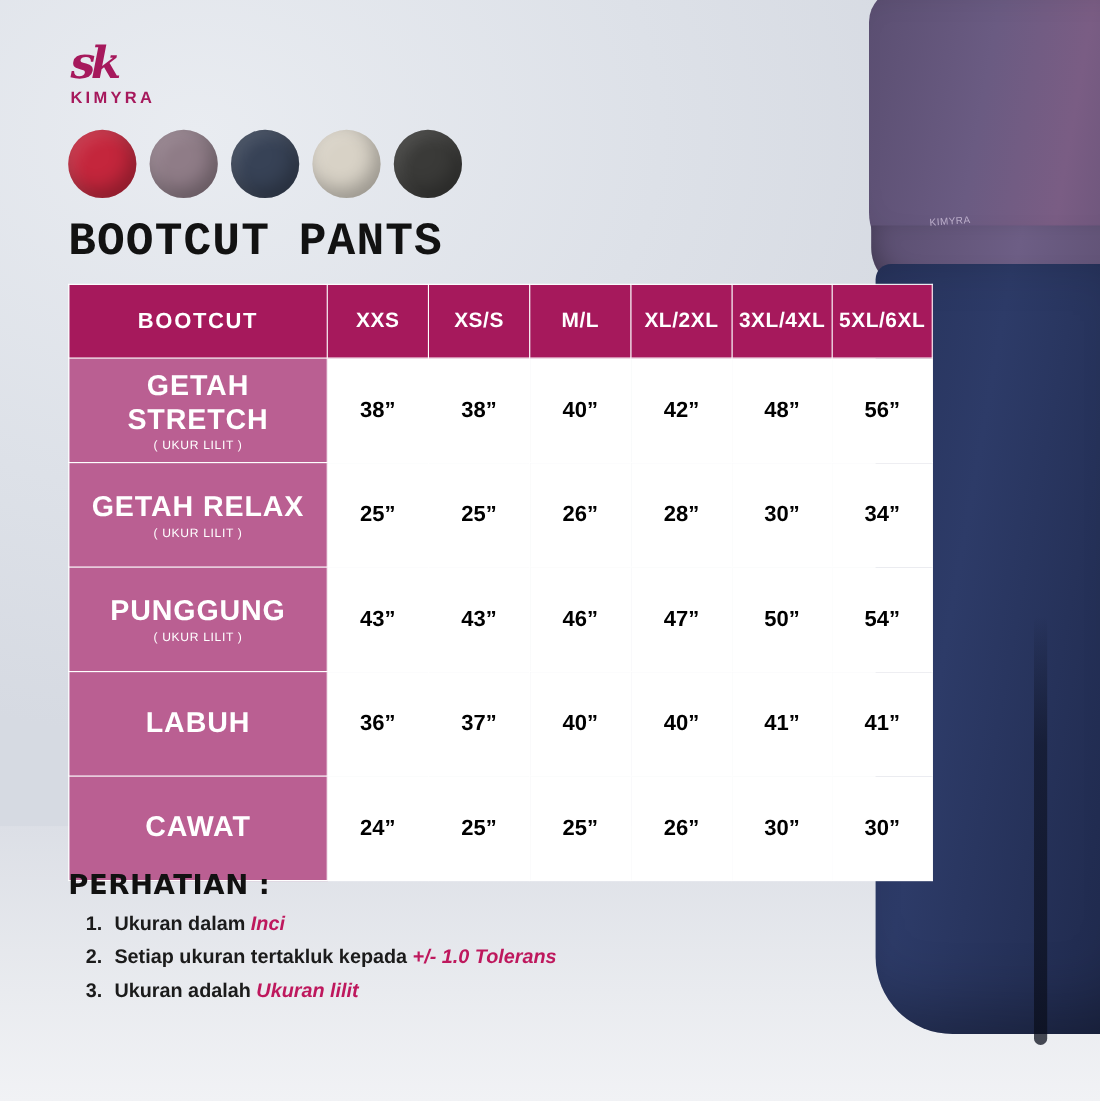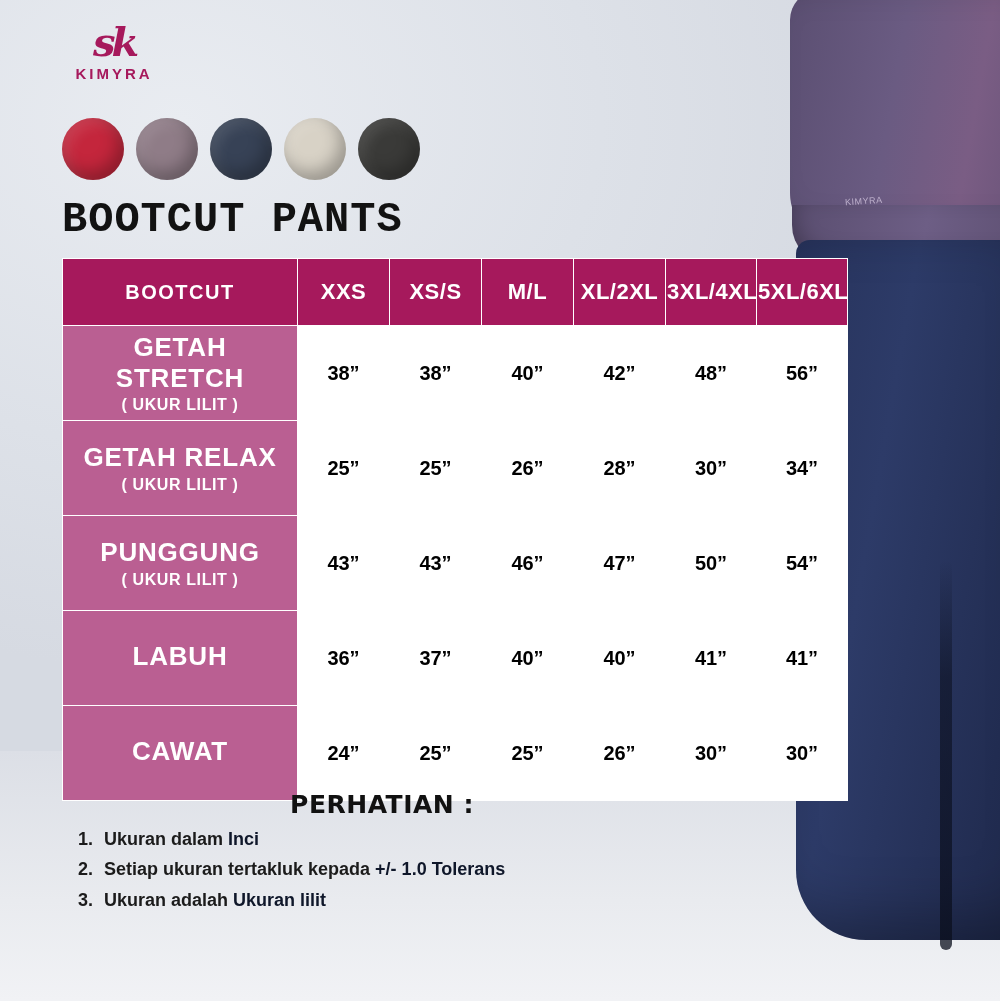--- a/index.html
+++ b/index.html
@@ -89,23 +89,22 @@
     width: 12px;
     height: 390px;
     background: linear-gradient(180deg, rgba(10,14,28,.0) 0%, rgba(10,14,28,.55) 30%, rgba(10,14,28,.75) 100%);
     border-radius: 8px;
   }
 
   
   .brand {
     position: absolute;
     left: 64px;
-    top: 22px;
+    top: 38px;
     width: 100px;
-    text-align: center;
   }
   .brand-mark {
     font-family: "DejaVu Serif", serif;
     font-size: 40px;
     font-weight: 700;
     color: #a6195c;
     line-height: 1;
     letter-spacing: -4px;
     font-style: italic;
   }
@@ -159,21 +158,21 @@
   table.size-table th,
   table.size-table td {
     border: 1px solid #ffffff;
     text-align: center;
     vertical-align: middle;
   }
   .head-row th {
     background: #a6195c;
     color: #ffffff;
     height: 64px;
-    font-size: 22px;
+    font-size: 19px;
     font-weight: 700;
     letter-spacing: .5px;
   }
   .head-row th.first {
     font-size: 20px;
     letter-spacing: 1.5px;
   }
   .row-label {
     background: #ba5f92;
     color: #ffffff;
@@ -182,22 +181,22 @@
   }
   .row-label .main {
     display: block;
     font-size: 26px;
     font-weight: 700;
     letter-spacing: .8px;
     line-height: 1.2;
   }
   .row-label .sub {
     display: block;
-    font-size: 16px;
-    font-weight: 700;
+    font-size: 11px;
+    font-weight: 400;
     letter-spacing: .6px;
     margin-top: 2px;
   }
   .cell {
     background: #ffffff;
     color: #000000;
     font-size: 20px;
     font-weight: 700;
   }
 
@@ -207,42 +206,42 @@
     left: 62px;
     top: 790px;
     width: 640px;
   }
   .notes-title {
     font-size: 25px;
     font-weight: 700;
     color: #111111;
     letter-spacing: .5px;
     font-family: "DejaVu Sans", sans-serif;
-    text-align: center;
   }
   .notes ol {
     margin: 8px 0 0 0;
     padding-left: 42px;
     list-style: none;
   }
   .notes li {
     font-size: 18px;
     font-weight: 700;
     color: #1b1b1b;
     margin-bottom: 6px;
     line-height: 1.35;
     position: relative;
   }
   .notes li .num {
     position: absolute;
     left: -26px;
     font-weight: 700;
   }
   .em-pink {
-    color: #0f172a;
+    color: #be185d;
+    font-style: italic;
     font-weight: 700;
   }
 </style>
 </head>
 <body>
 
 <div class="bg">
   <div class="bg-wall"></div>
   <div class="bg-floor"></div>
   <div class="model">

